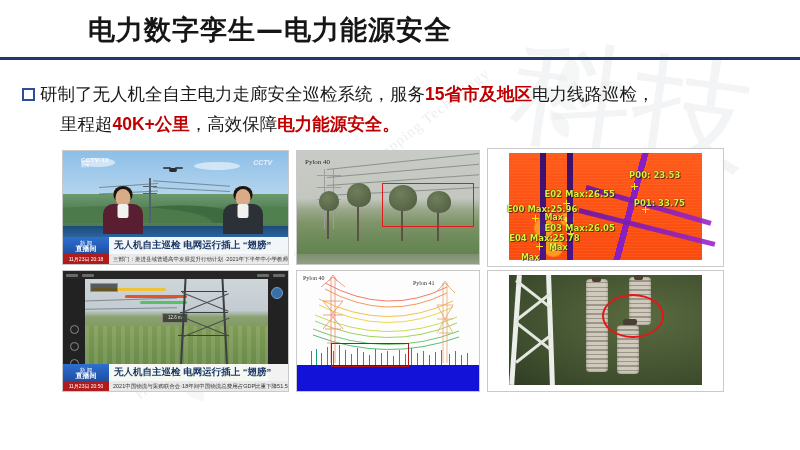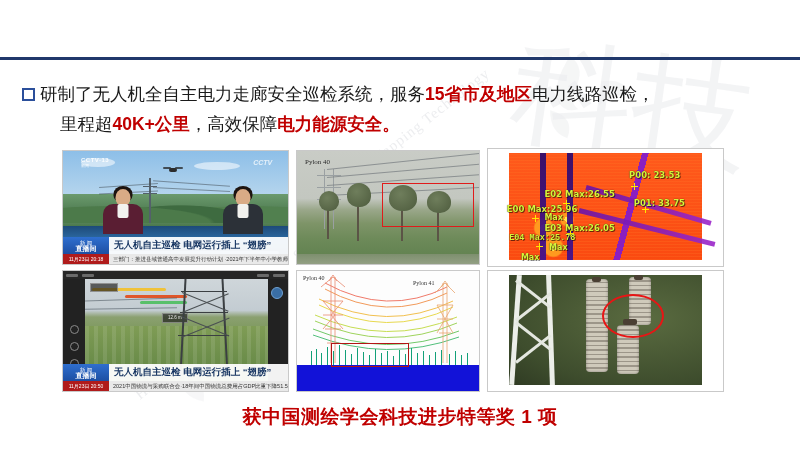--- a/index.html
+++ b/index.html
@@ -173,20 +173,21 @@
       <path d="M44 22 q22 -6 30 10 q-20 2 -30 14 z"></path>
       <path d="M-4 56 q26 4 20 26 q-18 -4 -20 -26z"></path>
     </g>
     <g opacity=".4" fill="#bfc2c9" transform="translate(175,300) rotate(-6)">
       <path d="M20 0 q24 14 10 44 q-6 14 8 22 q-22 8 -30 -12 q-8 -22 12 -54z"></path>
       <path d="M60 30 q28 -8 38 12 q-26 4 -38 18z"></path>
       <path d="M-6 72 q30 6 24 32 q-22 -6 -24 -32z"></path>
     </g>
   </svg>
 
+  <div class="title">电力数字孪生—电力能源安全</div>
   <div class="title-rule"></div>
 
   <div class="body-block">
     <div class="bullet-line">
       <span class="bullet-sq"></span>
       <span class="txt"><span>研制了无人机全自主电力走廊安全巡检系统，服务</span><span class="red">15省市及地区</span><span>电力线路巡检，</span></span>
     </div>
     <div class="line2"><span>里程超</span><span class="red">40K+公里</span><span>，高效保障</span><span class="red">电力能源安全。</span></div>
   </div>
 
@@ -411,21 +412,21 @@
         <div class="th-cross" style="left:12%;top:58%;"></div>
         <div class="th-cross" style="left:30%;top:72%;"></div>
         <div class="th-cross" style="left:14%;top:84%;"></div>
       </div>
 
       <div class="th-txt" style="left:60%;top:18%;">P00: 23.53</div>
       <div class="th-txt" style="left:62%;top:42%;">P01: 33.75</div>
       <div class="th-txt" style="left:24%;top:34%;">E02 Max:26.55</div>
       <div class="th-txt" style="left:8%;top:47%;">E00 Max:25.96</div>
       <div class="th-txt" style="left:24%;top:63%;">E03 Max:26.05</div>
-      <div class="th-txt" style="left:9%;top:72%;font-family:Liberation Mono, monospace;">E04 Max:25.78</div>
+      <div class="th-txt" style="left:9%;top:72%;">E04 Max:25.78</div>
       <div class="th-txt" style="left:24%;top:55%;font-size:8px;">Max</div>
       <div class="th-txt" style="left:26%;top:80%;font-size:8px;">Max</div>
       <div class="th-txt" style="left:14%;top:89%;font-size:8px;">Max</div>
     </div>
   </div>
 
   <div class="panel p6">
     <div class="ins">
       <div class="ins-img">
         <div class="lattice">
@@ -443,15 +444,14 @@
         <div class="string" style="left:62%;top:2%;height:44%;"></div>
         <div class="cap" style="left:65%;top:0;"></div>
         <div class="cap" style="left:59%;top:40%;width:14px;height:6px;"></div>
         <div class="string" style="left:56%;top:46%;height:44%;"></div>
 
         <div class="ellipse" style="left:48%;top:18%;width:58px;height:40px;"></div>
       </div>
     </div>
   </div>
 
-  <div class="footer">获中国测绘学会科技进步特等奖 1 项</div>
 
 </div>
 
 </body></html>

